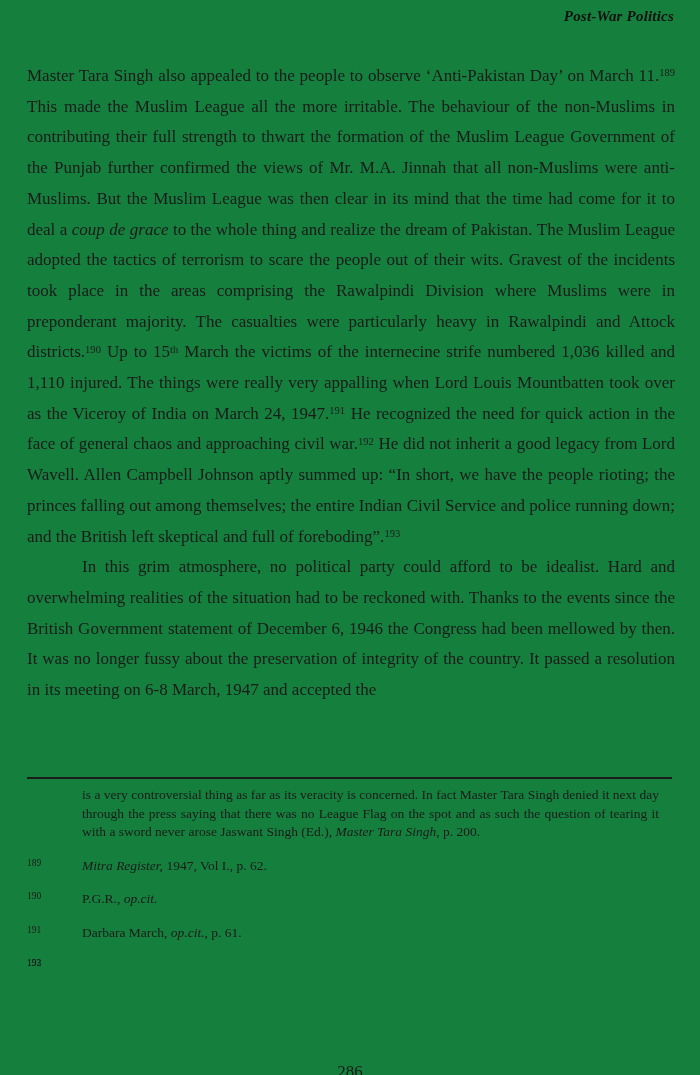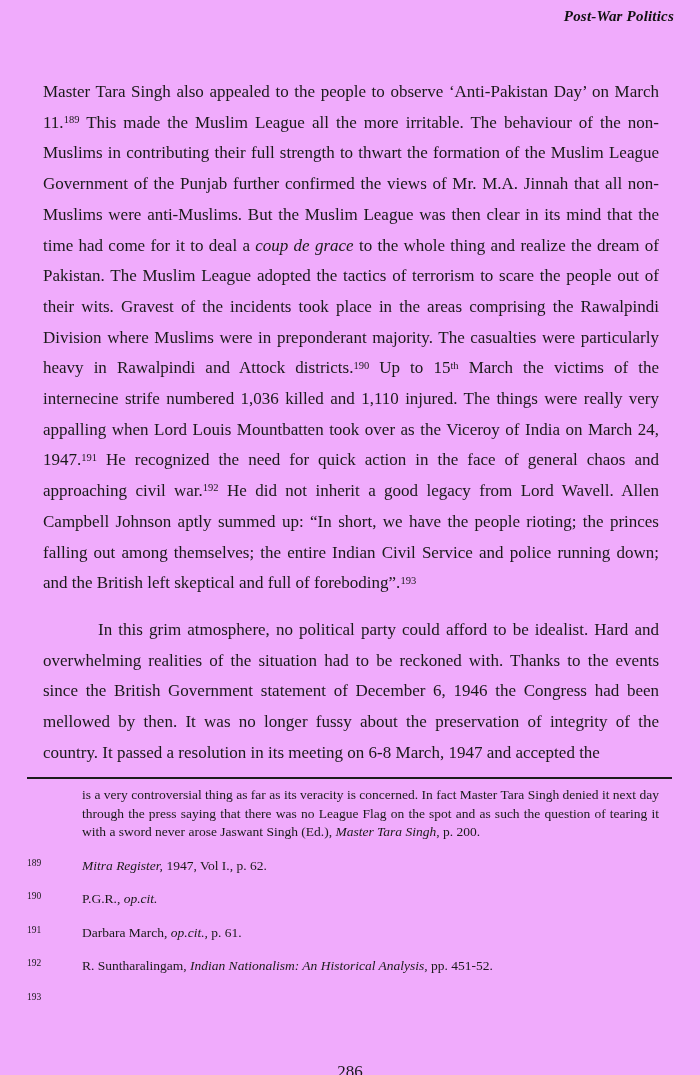--- a/index.html
+++ b/index.html
@@ -4,21 +4,21 @@
 <style>
   html, body {
     margin: 0;
     padding: 0;
     background: #e8e8e8;
   }
   .page {
     position: relative;
     width: 700px;
     height: 1075px;
-    background: #f0abfc;
+    background: #15803d;
     overflow: hidden;
     font-family: "Liberation Serif", serif;
     color: #1a1a1a;
   }
   .running-header {
     position: absolute;
     top: 8px;
     right: 26px;
     font-size: 15px;
     font-weight: bold;
@@ -29,21 +29,21 @@
   .body-text {
     position: absolute;
     top: 61px;
     left: 27px;
     width: 648px;
     font-size: 17px;
     line-height: 30.7px;
     text-align: justify;
   }
   .body-text p.para {
-    margin: 16px;
+    margin: 0;
     padding: 0;
   }
   .body-text p.para.indent {
     text-indent: 55px;
   }
   .it { font-style: italic; }
   .sup {
     position: relative;
     top: -0.45em;
     font-size: 62%;
@@ -102,19 +102,19 @@
     </div>
 
   <div class="fn-rule"></div>
 
   <div class="footnotes">
     <p class="fn-cont"><span>is a very controversial thing as far as its veracity is concerned. In fact Master Tara Singh denied it next day through the press saying that there was no League Flag on the spot and as such the question of tearing it with a sword never arose Jaswant Singh (Ed.),  </span><span class="it">Master Tara Singh</span><span>, p. 200.</span></p>
     <div>
         <div class="fn-item"><span class="fn-num">189</span><span><span class="it">Mitra Register,</span><span> 1947, Vol I., p. 62.</span></span></div>
         <div class="fn-item"><span class="fn-num">190</span><span><span>P.G.R., </span><span class="it">op.cit.</span></span></div>
         <div class="fn-item"><span class="fn-num">191</span><span><span>Darbara March, </span><span class="it">op.cit.,</span><span> p. 61.</span></span></div>
-        <div class="fn-item"><span class="fn-num">192</span><span><span>R. Suntharalingam, </span><span class="it">Indian Nationalism: An Historical Analysis</span><span>, pp. 451-52.</span></span></div>
+        <div class="fn-item"><span class="fn-num">192</span></div>
         <div class="fn-item"><span class="fn-num">193</span></div>
       </div>
   </div>
 
   <div class="page-number">286</div>
 </div>
 
 </body></html>

